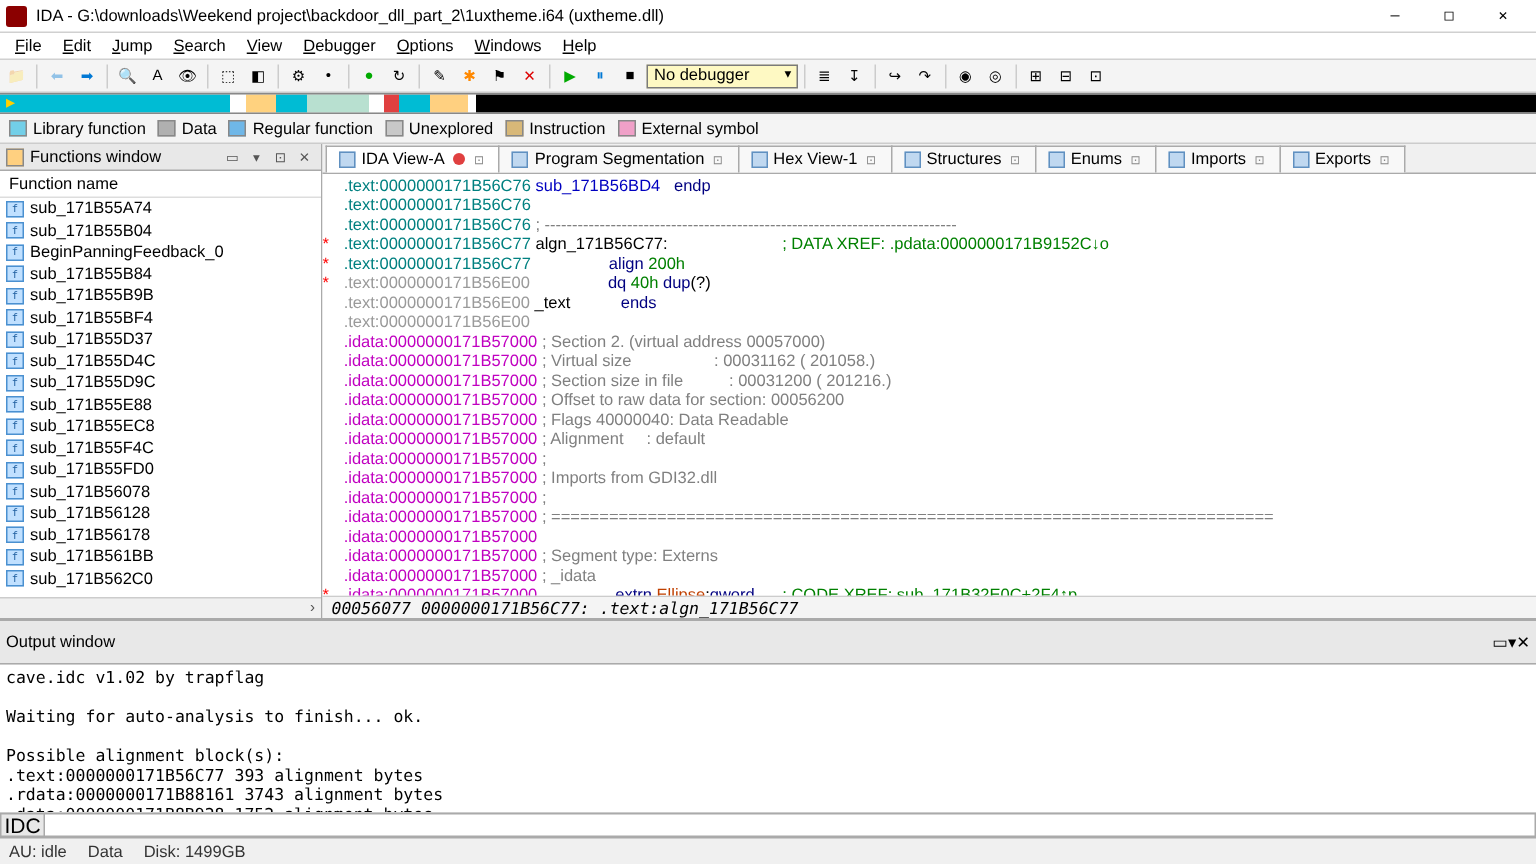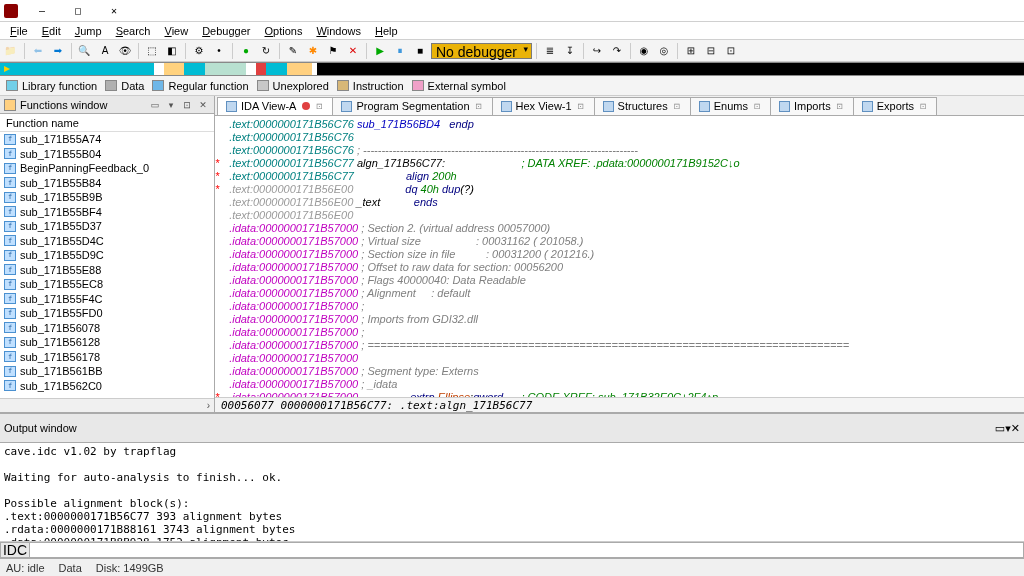--- a/index.html
+++ b/index.html
@@ -13,21 +13,21 @@
 .menuitem { padding:1px 6px; font-size:11px; }
 .menuitem .u { text-decoration:underline; }
 .toolbar1 { height:22px; background:#f4f4f4; border-bottom:1px solid #ccc; display:flex; align-items:center; padding:0 2px; gap:2px; }
 .tbtn { width:18px; height:18px; display:flex; align-items:center; justify-content:center; font-size:10px; border:1px solid transparent; }
 .tbtn.disabled { opacity:.4; }
 .tbtn.blue { color:#0078d4; }
 .tbtn.green { color:#0a0; }
 .tbtn.red { color:#d00; }
 .tbtn.orange { color:#f80; }
 .sep { width:1px; height:16px; background:#ccc; margin:0 2px; }
-.dbgsel { height:16px; border:1px solid #7a7a7a; background:#eab308; padding:0 14px 0 4px; font-size:14px; position:relative; min-width:80px; }
+.dbgsel { height:16px; border:1px solid #7a7a7a; background:#fef9c3; padding:0 31px 0 4px; font-size:11px; position:relative; min-width:80px; }
 .dbgsel::after { content:"▾"; position:absolute; right:3px; top:0; font-size:9px; }
 .navbar { height:14px; background:linear-gradient(to right,#00bcd4 0%,#00bcd4 15%,#fff 15%,#fff 16%,#ffd27f 16%,#ffd27f 18%,#00bcd4 18%,#00bcd4 20%,#b8e0d0 20%,#b8e0d0 24%,#fff 24%,#fff 25%,#e04040 25%,#e04040 26%,#00bcd4 26%,#00bcd4 28%,#ffd080 28%,#ffd080 30.5%,#fff 30.5%,#fff 31%,#000 31%,#000 100%); border-top:1px solid #888; border-bottom:1px solid #888; position:relative; }
 .navbar .marker { position:absolute; left:4px; top:-2px; font-size:12px; color:#ffd000; }
 .legend { height:20px; background:#f4f4f4; border-bottom:1px solid #ccc; display:flex; align-items:center; padding:0 6px; gap:8px; font-size:11px; }
 .legitem { display:flex; align-items:center; gap:4px; }
 .sw { width:12px; height:11px; border:1px solid #888; }
 .mainarea { flex:1; display:flex; min-height:0; }
 .leftpane { width:215px; display:flex; flex-direction:column; border-right:1px solid #aaa; background:#fff; }
 .panetabs { height:18px; background:#e8e8e8; border-bottom:1px solid #aaa; display:flex; align-items:center; padding:0 4px; font-size:11px; }
 .panetabs .tabicon { width:12px; height:12px; background:#ffd080; border:1px solid #888; margin-right:4px; }
@@ -39,21 +39,21 @@
 .fnicon { width:12px; height:11px; background:#c0e0ff; border:1px solid #4a90d0; font-size:7px; color:#2060a0; display:flex; align-items:center; justify-content:center; font-family:monospace;}
 .scrollhint { height:14px; background:#f0f0f0; border-top:1px solid #ccc; display:flex; align-items:center; justify-content:flex-end; padding:0 4px; font-size:10px; color:#555;}
 .linestat { height:16px; border-top:1px solid #ccc; padding:0 6px; font-size:11px; display:flex; align-items:center; }
 .rightpane { flex:1; display:flex; flex-direction:column; min-width:0; }
 .viewtabs { height:20px; background:#f0f0f0; border-bottom:1px solid #aaa; display:flex; align-items:center; padding:0 2px; gap:0; }
 .vtab { height:18px; padding:0 8px; display:flex; align-items:center; gap:4px; border:1px solid #aaa; background:#f8f8f8; font-size:11px; border-bottom:none; margin-right:-1px; position:relative; }
 .vtab.active { background:#fff; }
 .vtab .ticon { width:11px; height:11px; background:#c0d8f0; border:1px solid #6090c0; }
 .vtab .tx { width:10px; height:10px; font-size:8px; color:#888; display:flex; align-items:center; justify-content:center; }
 .vtab .dot { width:8px; height:8px; border-radius:50%; background:#e04040; margin-left:2px; }
-.disasm { flex:1; background:#fff; overflow:hidden; font-family:Consolas,monospace; font-size:11px; line-height:13px; padding:2px 0 0 0; white-space:pre; position:relative;font-style:italic; }
+.disasm { flex:1; background:#fff; overflow:hidden; font-family:Consolas,monospace; font-size:11px; line-height:13px; padding:2px 0 0 0; white-space:pre; position:relative; }
 .dl { padding-left:8px; height:13px; }
 .c-addr { color:#008080; } .c-addr-gray { color:#9a9a9a; } .c-addr-pink { color:#c000c0; } .c-kw { color:#000080; } .c-sub { color:#0000c0; }
 .c-num { color:#008000; } .c-xref { color:#008000; } .c-str { color:#808080; }
 .c-ext { color:#c04000; } .c-sep { color:#808080; }
 .c-text { color:#000; }
 .star { color:#ff0000; position:absolute; left:0px; }
 .statusaddr { height:15px; border-top:1px solid #ccc; background:#f4f4f4; font-family:Consolas,monospace; font-size:11px; padding:0 6px; display:flex; align-items:center;font-style:italic; }
 .outpane { border-top:2px solid #aaa; display:flex; flex-direction:column; background:#fff; height:146px; }
 .outhdr { height:17px; background:#e8e8e8; border-bottom:1px solid #aaa; display:flex; align-items:center; padding:14px 4px; font-size:11px; }
 .outhdr .fill{flex:1;}
@@ -61,20 +61,21 @@
 .outinput { height:17px; border-top:1px solid #ccc; display:flex; }
 .outinput .lbl { width:30px; background:#e8e8e8; border:1px solid #aaa; font-size:14px; display:flex; align-items:center; justify-content:center;}
 .outinput input { flex:1; border:1px solid #aaa; border-left:none; font-size:11px; padding:0 4px; }
 .statusbar { height:18px; background:#f0f0f0; border-top:1px solid #aaa; display:flex; align-items:center; padding:0 6px; gap:14px; font-size:11px; color:#333; }
 </style>
 </head>
 <body>
 
 <div class="titlebar">
   <div class="icon"></div>
+  <div class="title">IDA - G:\downloads\Weekend project\backdoor_dll_part_2\1uxtheme.i64 (uxtheme.dll)</div>
   <div class="winbtns">
     <div class="winbtn">—</div>
     <div class="winbtn">□</div>
     <div class="winbtn">✕</div>
   </div>
 </div>
 
 <div class="menubar" id="menubar">
     <div class="menuitem"><span class="u">F</span>ile</div>
     <div class="menuitem"><span class="u">E</span>dit</div>

